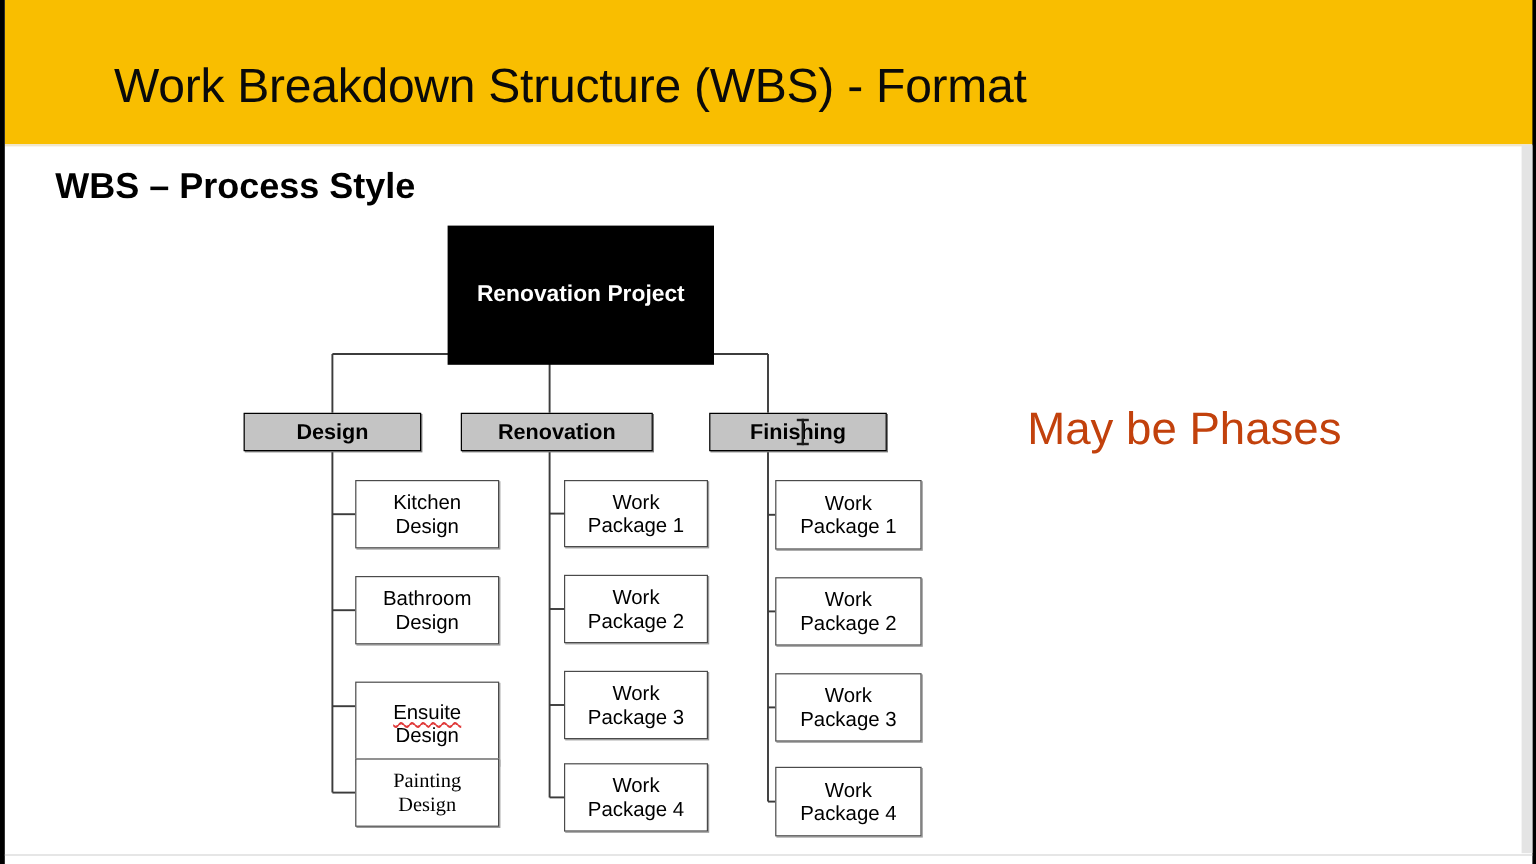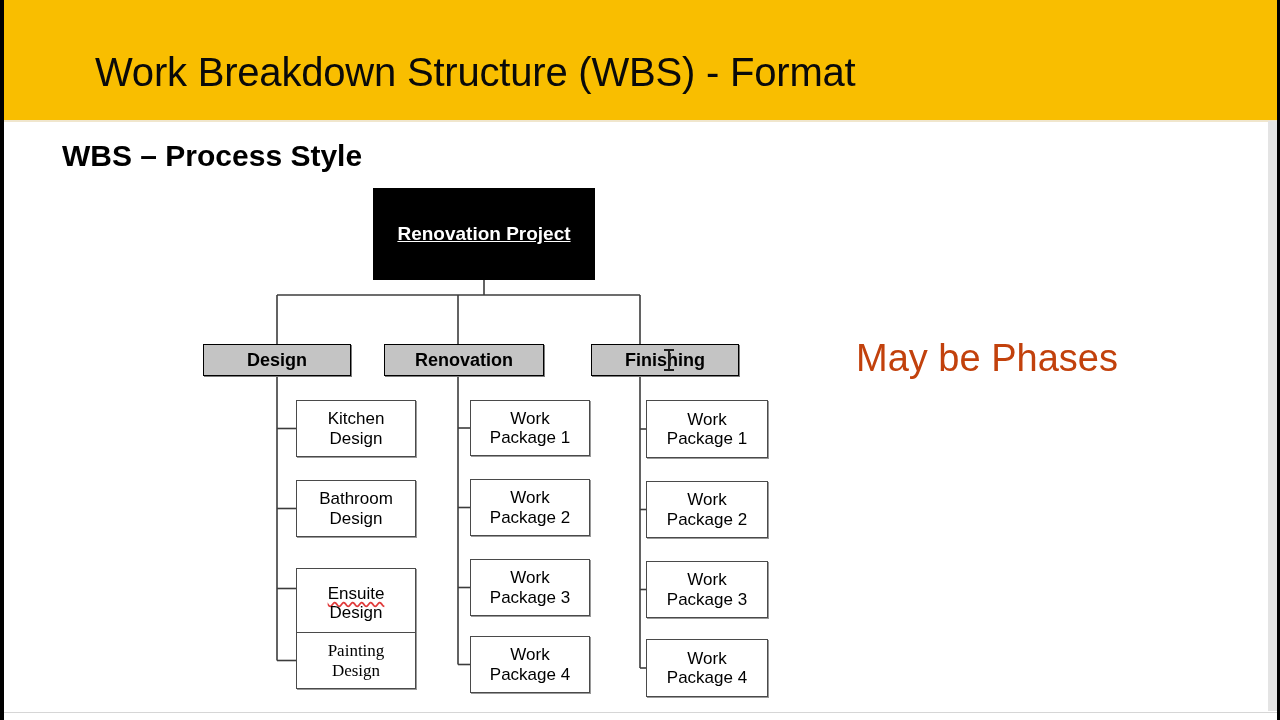--- a/index.html
+++ b/index.html
@@ -83,21 +83,20 @@
 
   
   .subtitle {
     position: absolute;
     left: 46px;
     top: 139px;
     font-size: 30px;
     font-weight: bold;
     color: #000000;
     white-space: nowrap;
-    margin-left: 16px;
   }
 
   
   .annotation {
     position: absolute;
     left: 856px;
     top: 337px;
     font-size: 38px;
     font-weight: 400;
     color: #c2410c;
@@ -215,21 +214,21 @@
         <line x1="458" y1="507.5" x2="470" y2="507.5" stroke="#3c3c3c" stroke-width="1.6"></line>
         <line x1="458" y1="587.5" x2="470" y2="587.5" stroke="#3c3c3c" stroke-width="1.6"></line>
         <line x1="458" y1="664.5" x2="470" y2="664.5" stroke="#3c3c3c" stroke-width="1.6"></line>
         <line x1="640" y1="295" x2="640" y2="344" stroke="#3c3c3c" stroke-width="1.6"></line>
         <line x1="640" y1="376" x2="640" y2="668" stroke="#3c3c3c" stroke-width="1.6"></line>
         <line x1="640" y1="429" x2="646" y2="429" stroke="#3c3c3c" stroke-width="1.6"></line>
         <line x1="640" y1="509.5" x2="646" y2="509.5" stroke="#3c3c3c" stroke-width="1.6"></line>
         <line x1="640" y1="589.5" x2="646" y2="589.5" stroke="#3c3c3c" stroke-width="1.6"></line>
         <line x1="640" y1="668" x2="646" y2="668" stroke="#3c3c3c" stroke-width="1.6"></line>
       </svg>
-  <div class="node node-root" style="left: 373px; top: 188px; width: 222px; height: 92px; text-decoration: underline;">
+  <div class="node node-root" style="left: 373px; top: 188px; width: 222px; height: 116px;">
         <span class="node-label">Renovation Project</span>
       </div>
       <div class="node node-phase" style="left: 203px; top: 344px; width: 148px; height: 32px;">
         <span class="node-label">Design</span>
       </div>
       <div class="node node-leaf" style="left: 296px; top: 400px; width: 120px; height: 57px;">
         <span class="node-label">Kitchen
 Design</span>
       </div>
       <div class="node node-leaf" style="left: 296px; top: 480px; width: 120px; height: 57px;">

